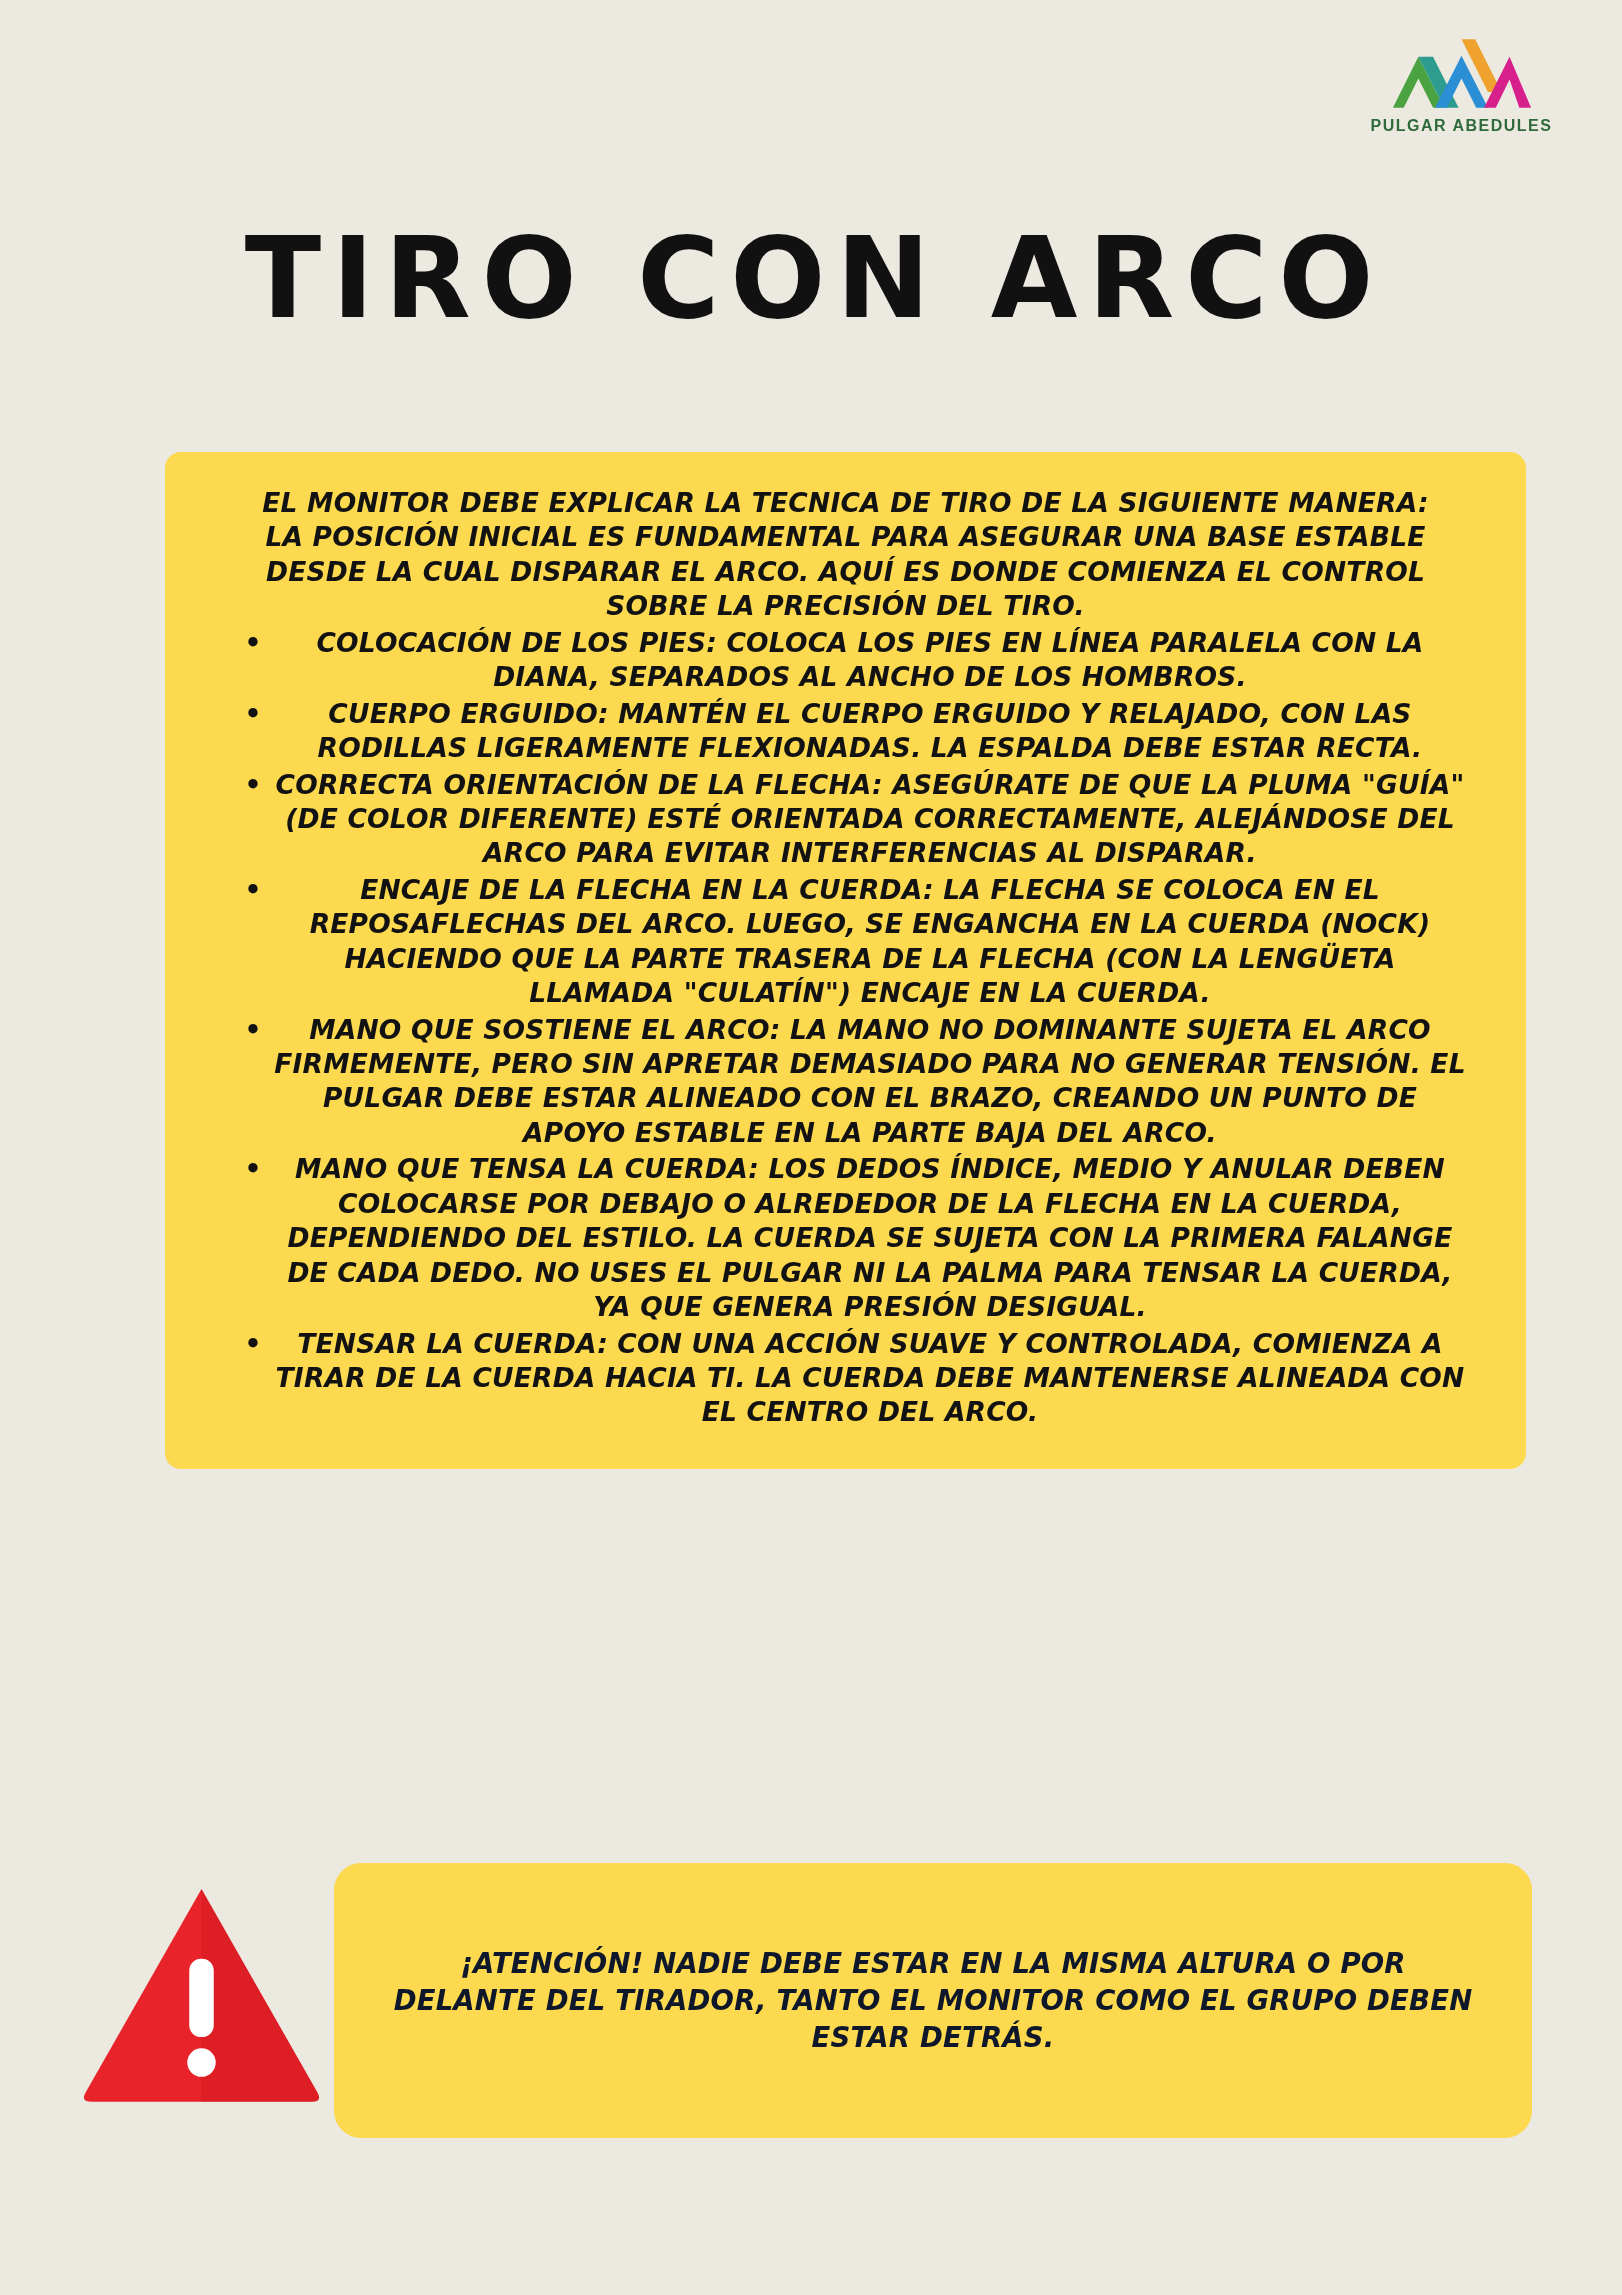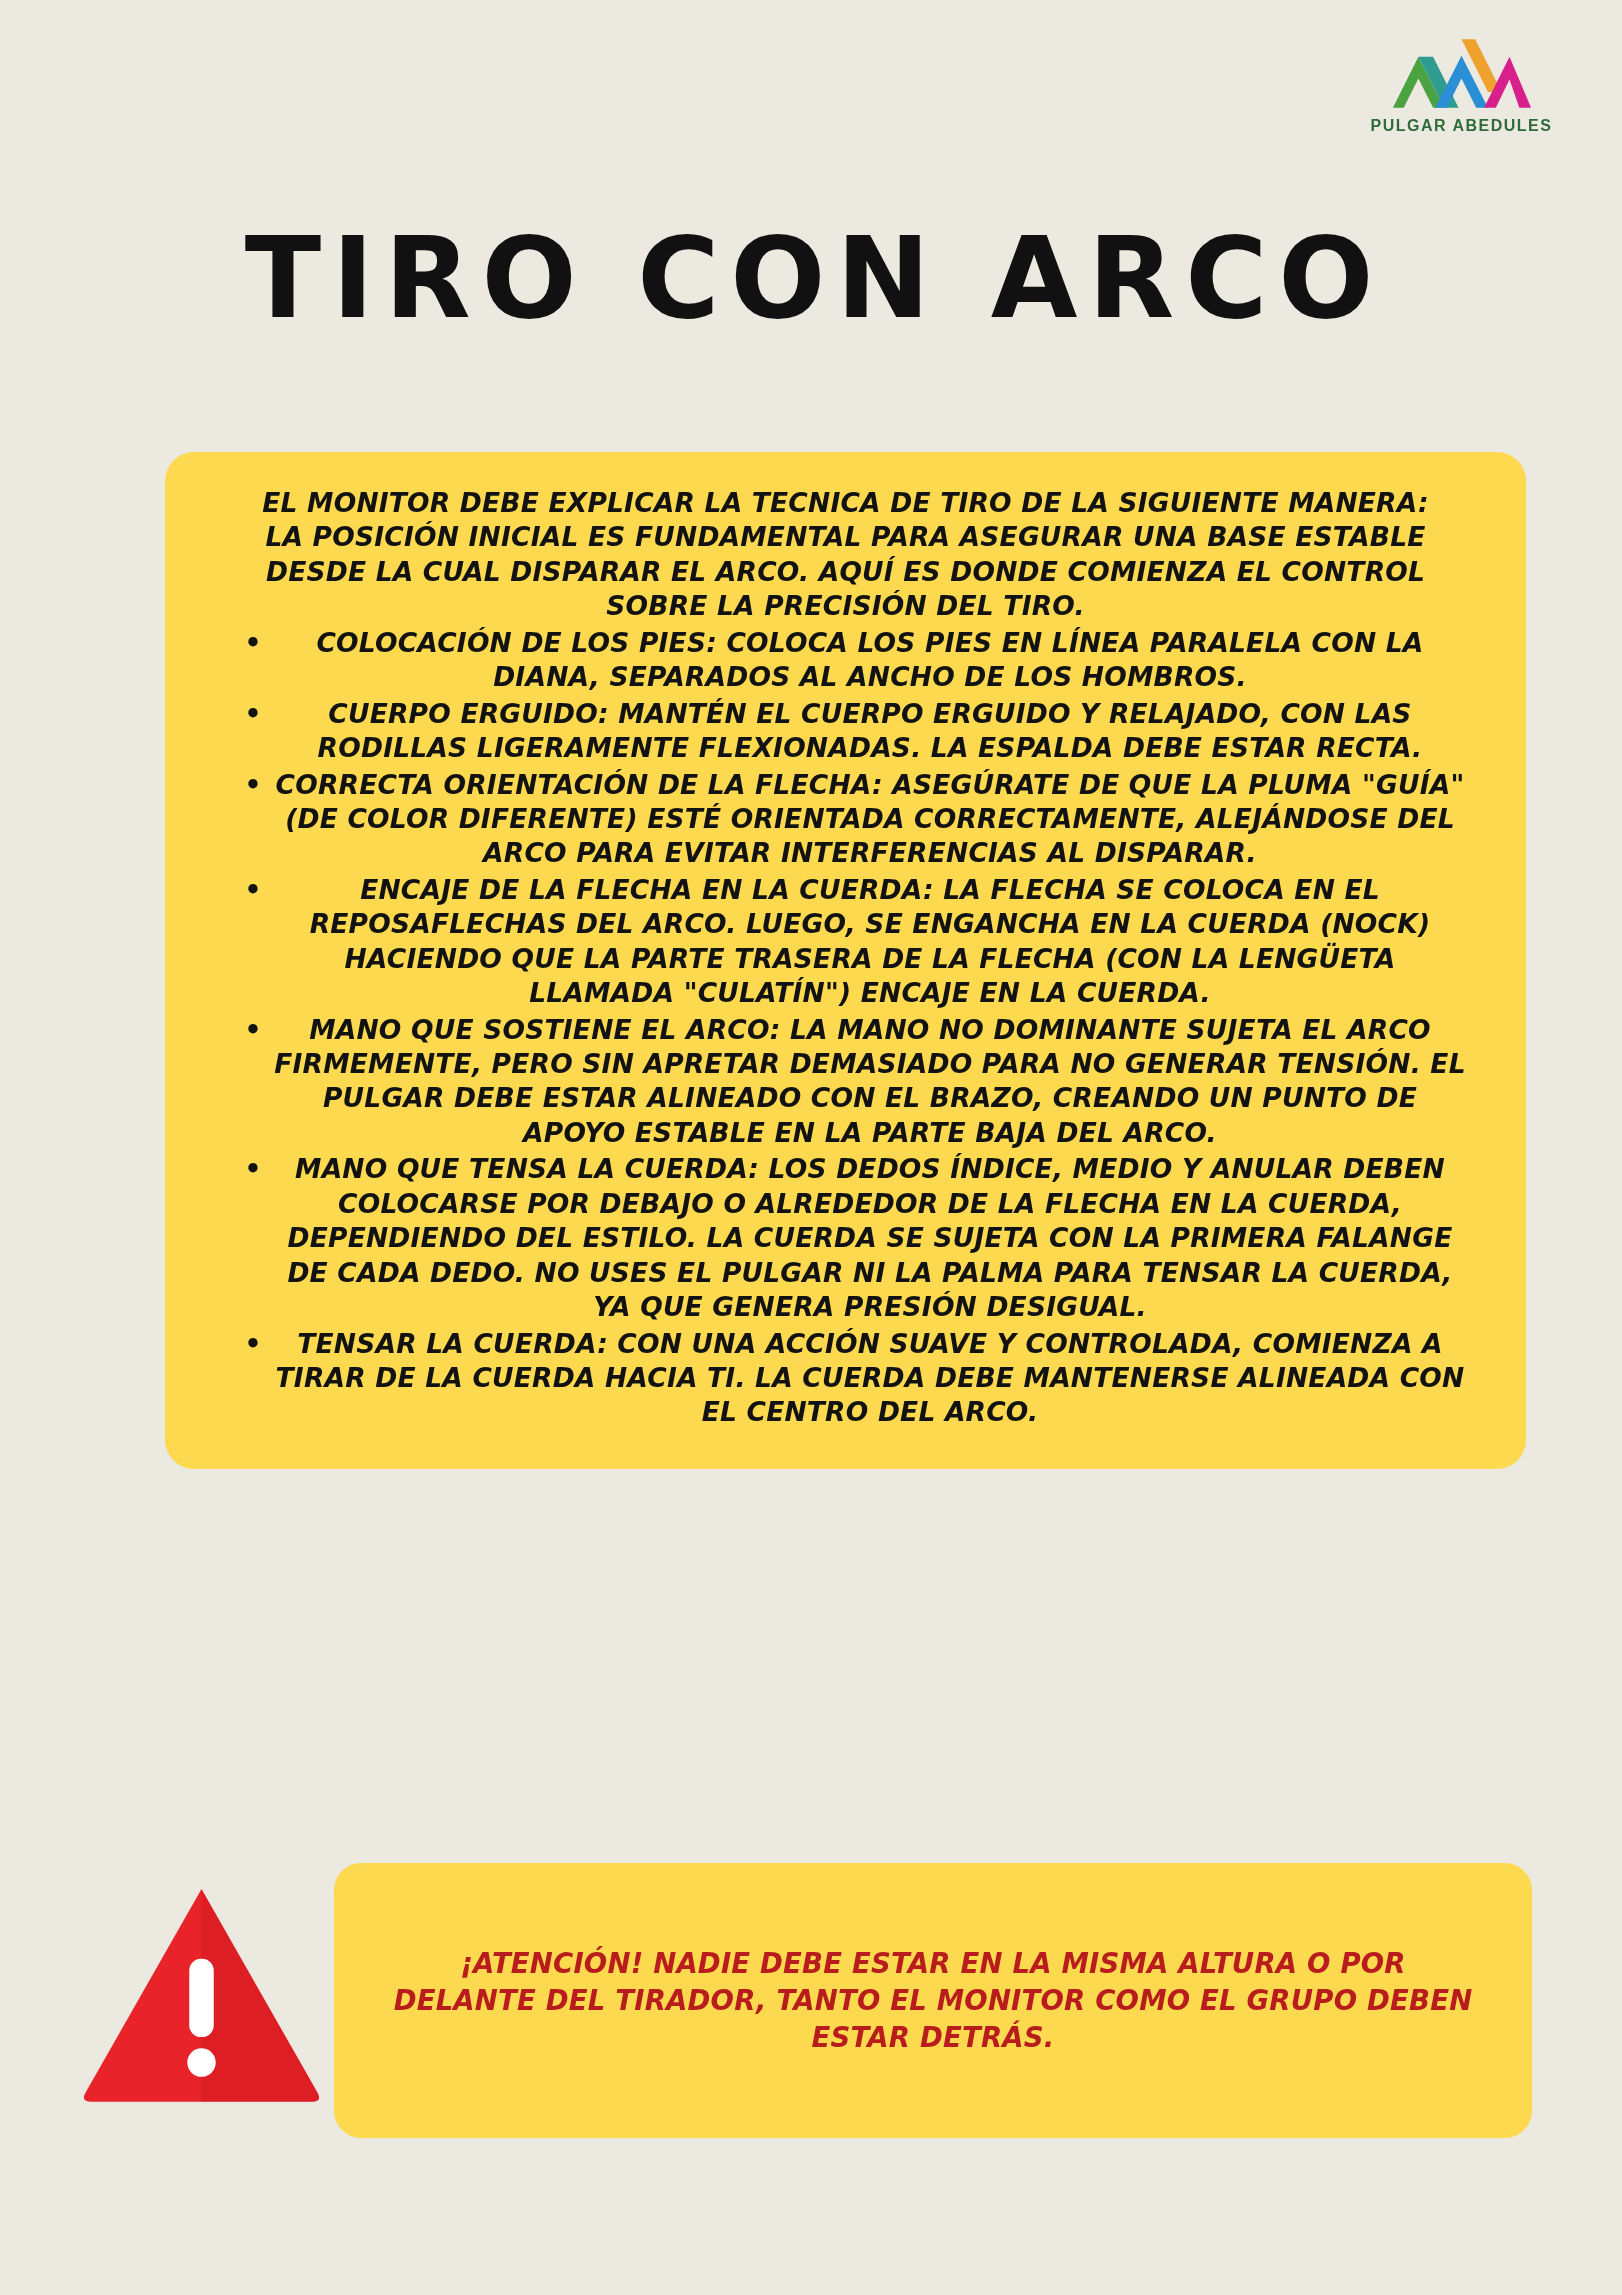--- a/index.html
+++ b/index.html
@@ -61,21 +61,21 @@
     text-transform: uppercase;
   }
 
   
   .card {
     position: absolute;
     top: 452px;
     left: 165px;
     width: 1361px;
     background: #fcd94f;
-    border-radius: 29px;
+    border-radius: 16px;
     padding: 34px 59px 39px 59px;
     box-sizing: border-box;
   }
 
   .card p,
   .card li {
     font-family: "DejaVu Sans", sans-serif;
     font-weight: bold;
     font-style: italic;
     font-size: 26.5px;
@@ -138,21 +138,21 @@
     justify-content: center;
     box-sizing: border-box;
     padding: 0 59px;
   }
   .warn-text {
     font-family: "DejaVu Sans", sans-serif;
     font-weight: bold;
     font-style: italic;
     font-size: 27.5px;
     line-height: 1.35;
-    color: #b91c1c;
+    color: #0f172a;
     text-align: center;
     text-transform: uppercase;
     letter-spacing: 0.2px;
   }
 </style>
 </head>
 <body>
 
 <div class="page">
 

